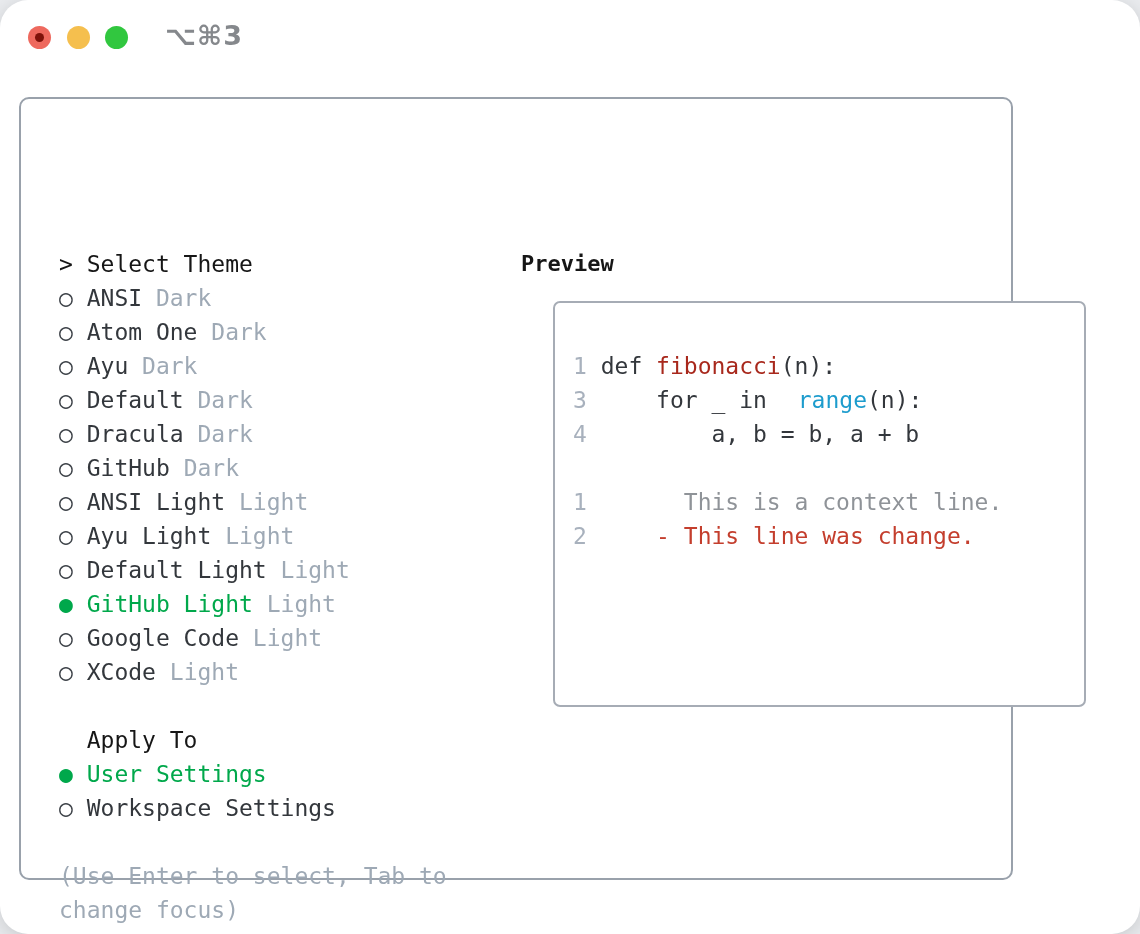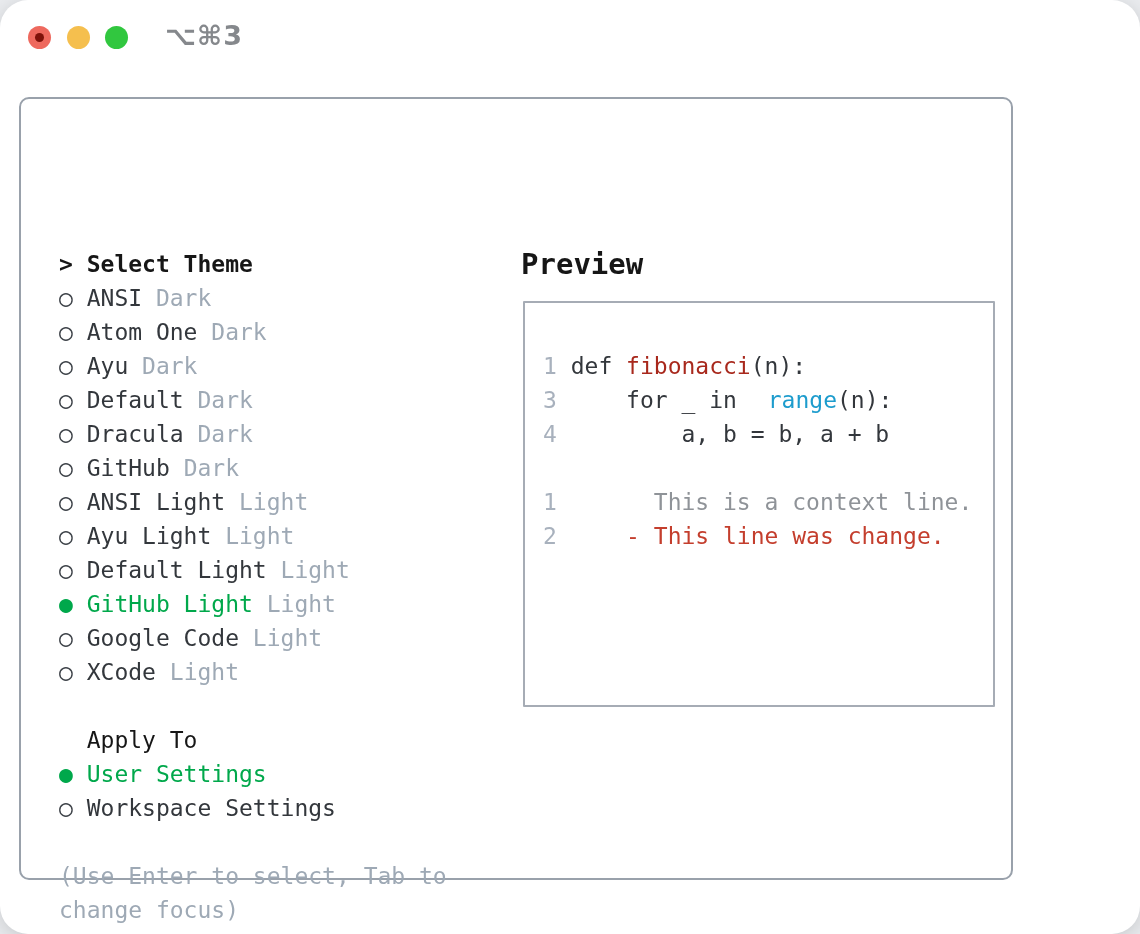--- a/index.html
+++ b/index.html
@@ -38,37 +38,37 @@
     background:#fff;
   }
   
   .left-panel{
     position:absolute;left:38px;top:148px;
     font-size:23px;line-height:34px;white-space:pre;
   }
   .row{height:34px;}
   .spacer{height:34px;}
   .mk{display:inline-block;width:2ch;}
-  .bold{font-weight:bold;}
+  .bold{font-weight:normal;}
   .ink{color:var(--ink);}
   .name{color:var(--textDark);}
   .tag{color:var(--muted);}
   .sel{color:var(--selGreen);}
   .radio{color:var(--radioDark);}
   .help-line{height:34px;color:var(--muted);}
   
   .preview-title{
     position:absolute;left:500px;top:148px;
-    font-size:29px;line-height:34px;font-weight:bold;color:var(--ink);
+    font-size:22px;line-height:34px;font-weight:bold;color:var(--ink);
   }
   .preview-box{
-    position:absolute;left:502px;top:202px;
-    width:472px;height:406px;
+    position:absolute;left:532px;top:202px;
+    width:533px;height:406px;
     border:2px solid var(--borderPreview);
-    border-radius:1px;
+    border-radius:7px;
     box-sizing:border-box;
     padding:46px 0 0 18px;
     overflow:hidden;
     background:#fff;
   }
   .crow{height:34px;font-size:23px;line-height:34px;white-space:pre;}
   .lineno{color:var(--lineno);}
   .c-pl{color:var(--textDark);}
   .c-kw{color:var(--textDark);}
   .c-fn{color:var(--fnRed);}

